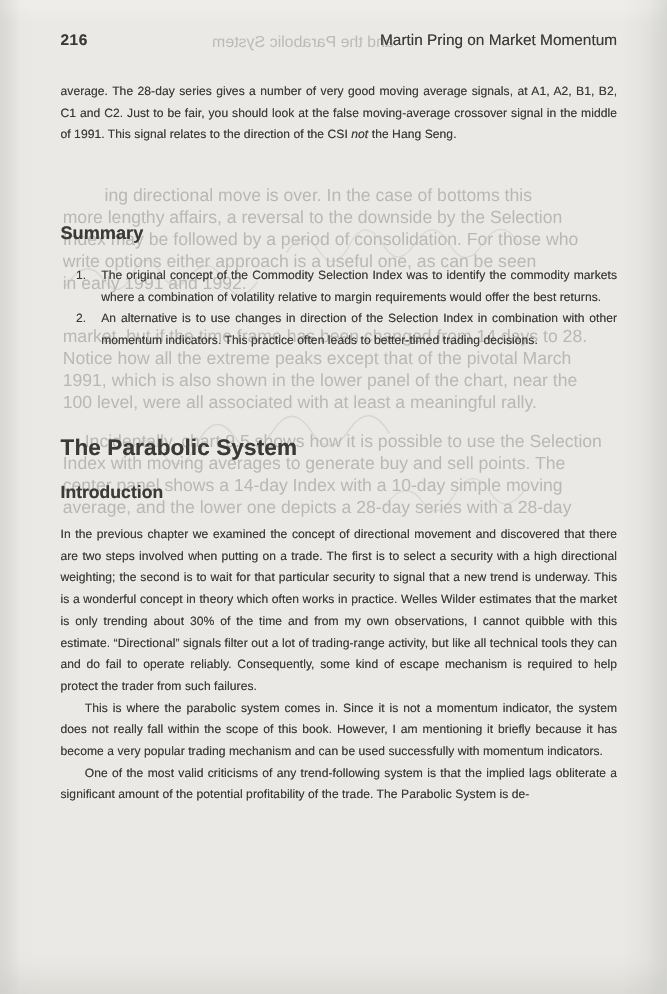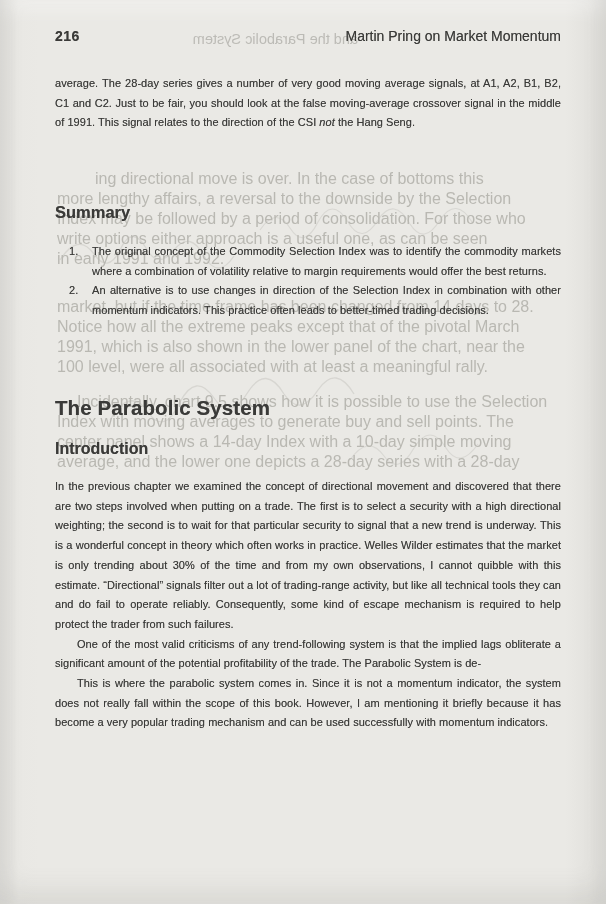--- a/index.html
+++ b/index.html
@@ -174,18 +174,18 @@
         <span>An alternative is to use changes in direction of the Selection Index in combination with other momentum indicators. This practice often leads to better-timed trading decisions.</span>
       </div>
     </div>
 
     <div id="section-title">The Parabolic System</div>
 
     <div id="intro-heading">Introduction</div>
 
     <div class="body-text" id="body-paras">
       <p>In the previous chapter we examined the concept of directional movement and discovered that there are two steps involved when putting on a trade. The first is to select a security with a high directional weighting; the second is to wait for that particular security to signal that a new trend is underway. This is a wonderful concept in theory which often works in practice. Welles Wilder estimates that the market is only trending about 30% of the time and from my own observations, I cannot quibble with this estimate. “Directional” signals filter out a lot of trading-range activity, but like all technical tools they can and do fail to operate reliably. Consequently, some kind of escape mechanism is required to help protect the trader from such failures.</p>
+      <p class="indented">This is where the parabolic system comes in. Since it is not a momentum indicator, the system does not really fall within the scope of this book. However, I am mentioning it briefly because it has become a very popular trading mechanism and can be used successfully with momentum indicators.</p>
       <p class="indented">One of the most valid criticisms of any trend-following system is that the implied lags obliterate a significant amount of the potential profitability of the trade. The Parabolic System is de-</p>
-      <p class="indented">This is where the parabolic system comes in. Since it is not a momentum indicator, the system does not really fall within the scope of this book. However, I am mentioning it briefly because it has become a very popular trading mechanism and can be used successfully with momentum indicators.</p>
     </div>
 
   </div>
 </div>
 
 </body></html>

